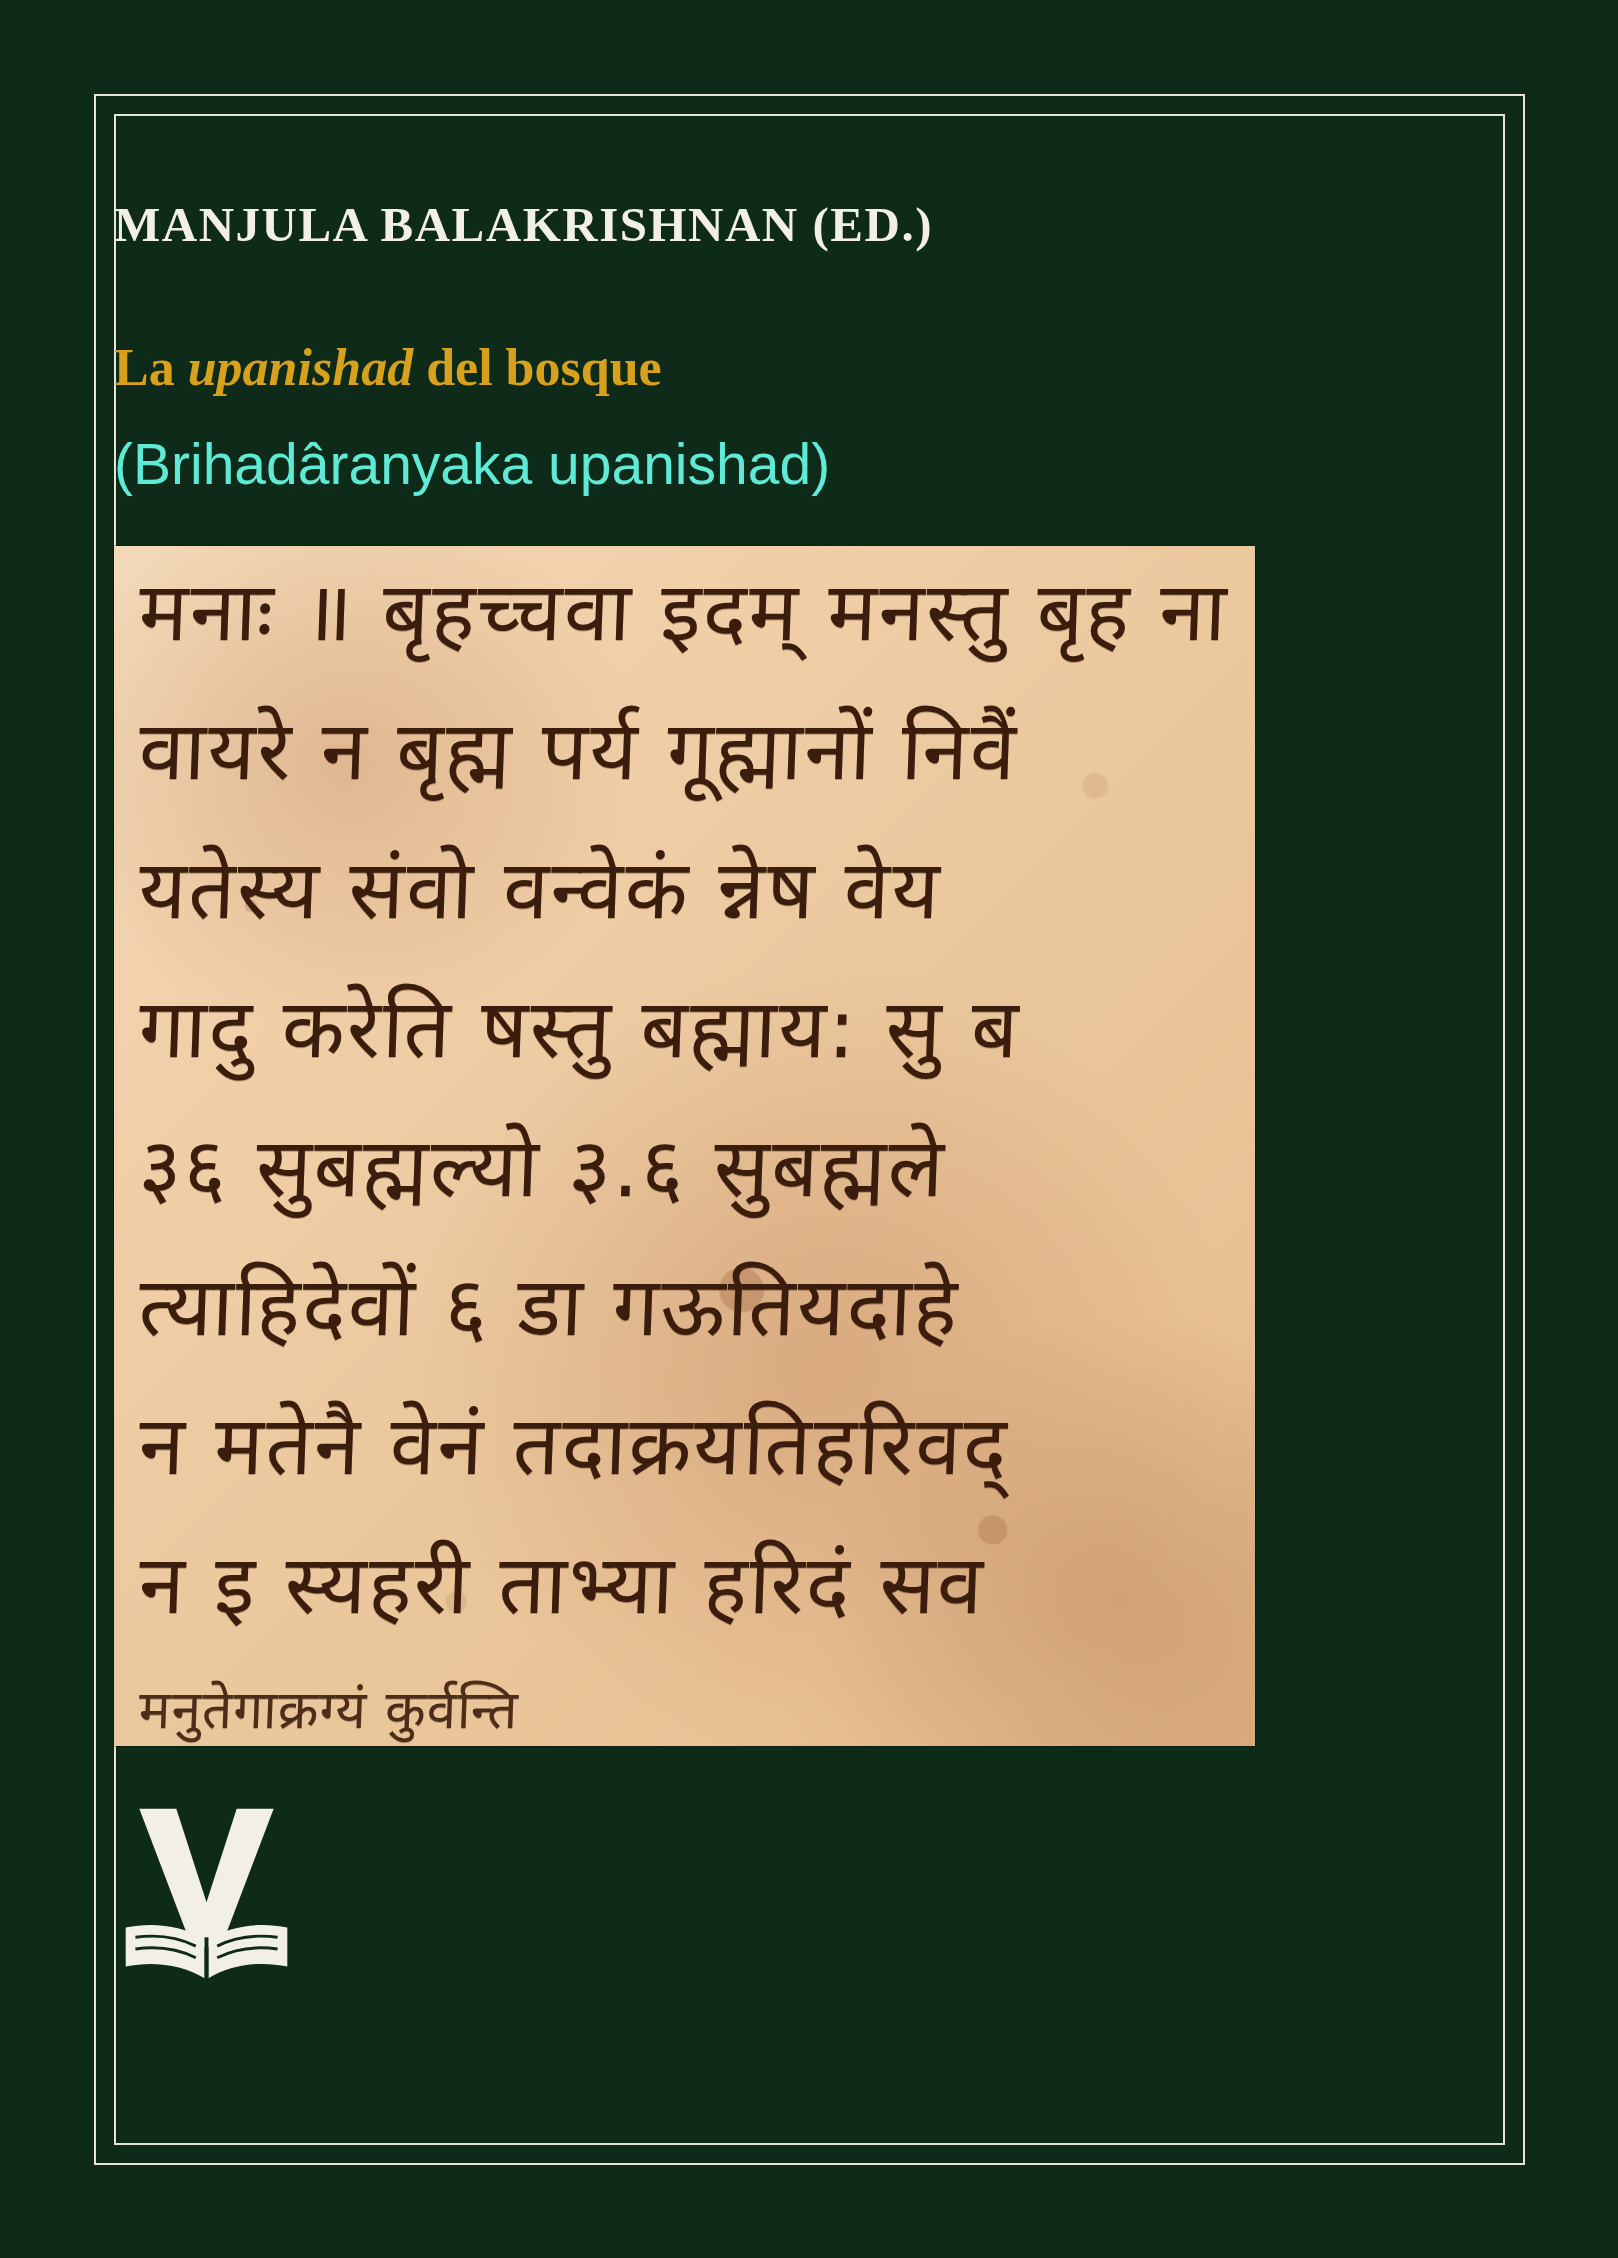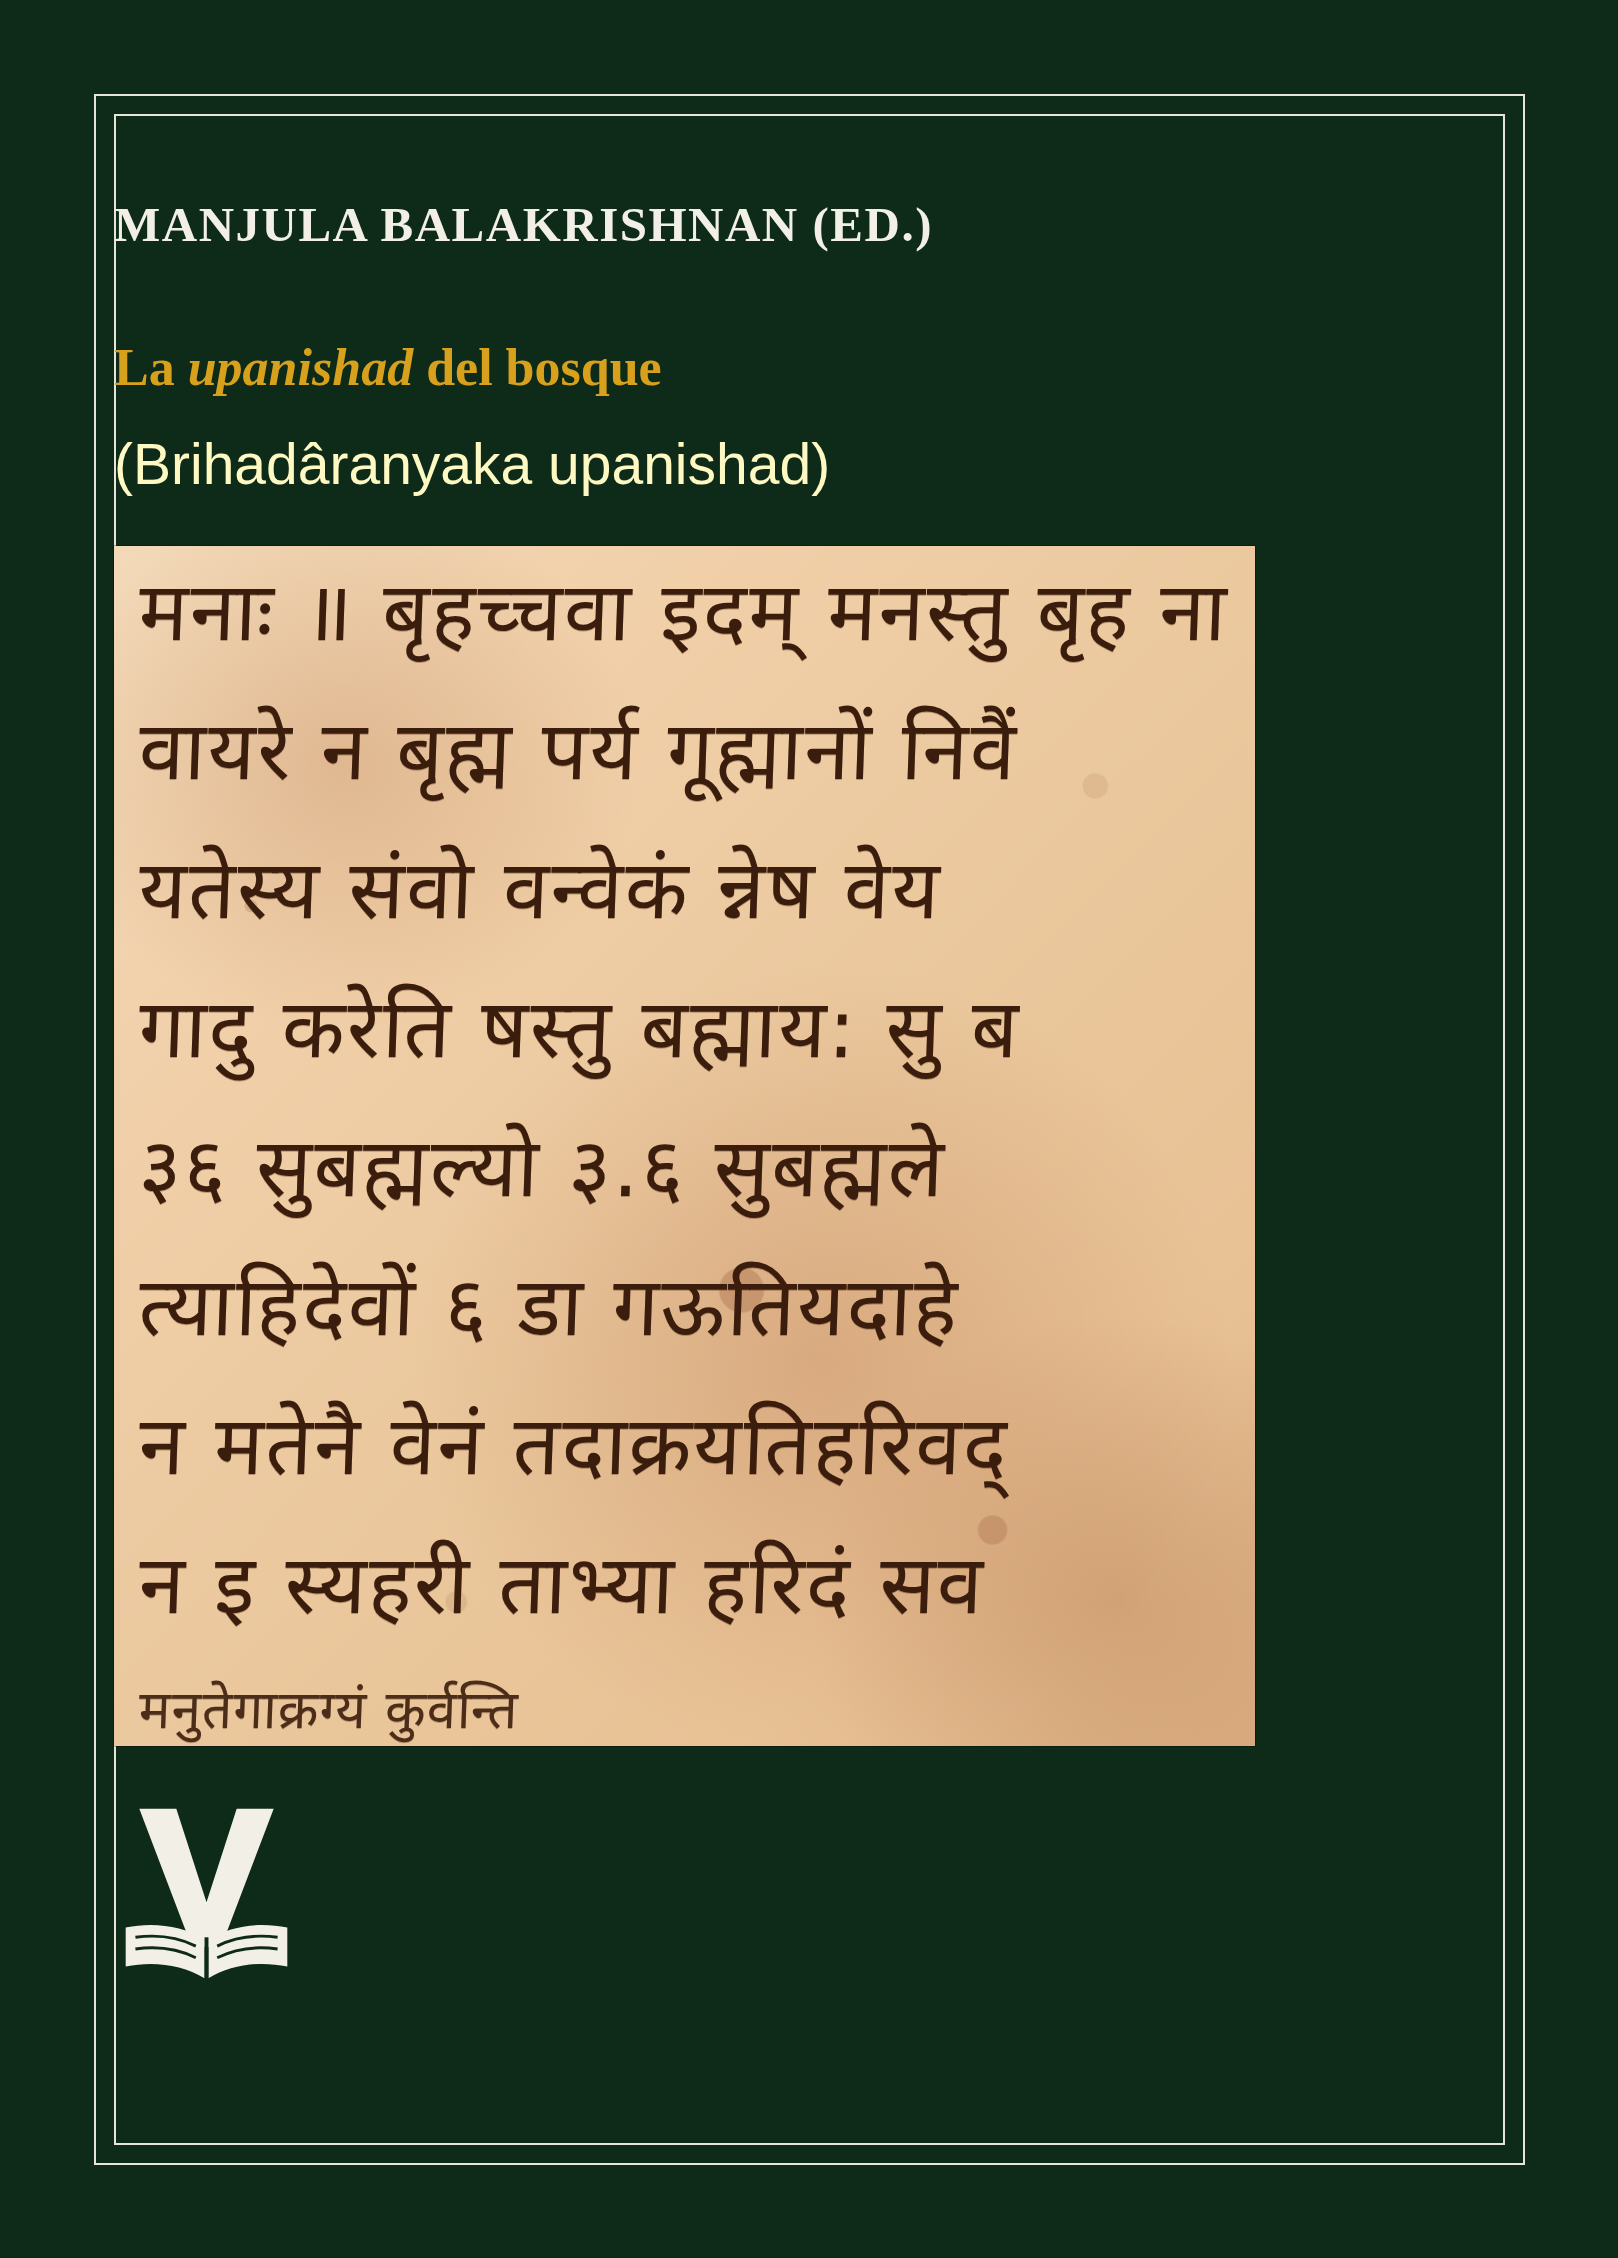--- a/index.html
+++ b/index.html
@@ -73,21 +73,21 @@
     text-align: center;
     line-height: 1.05;
     white-space: nowrap;
   }
   #title .ital {
     font-style: italic;
   }
 
   #subtitle {
     margin-top: 35px;
-    color: #fef9c3;
+    color: #5eead4;
     font-family: "Liberation Sans", sans-serif;
     font-size: 57px;
     font-weight: normal;
     text-align: center;
     white-space: nowrap;
   }
 
   
   #manuscript {
     margin-top: 49px;

